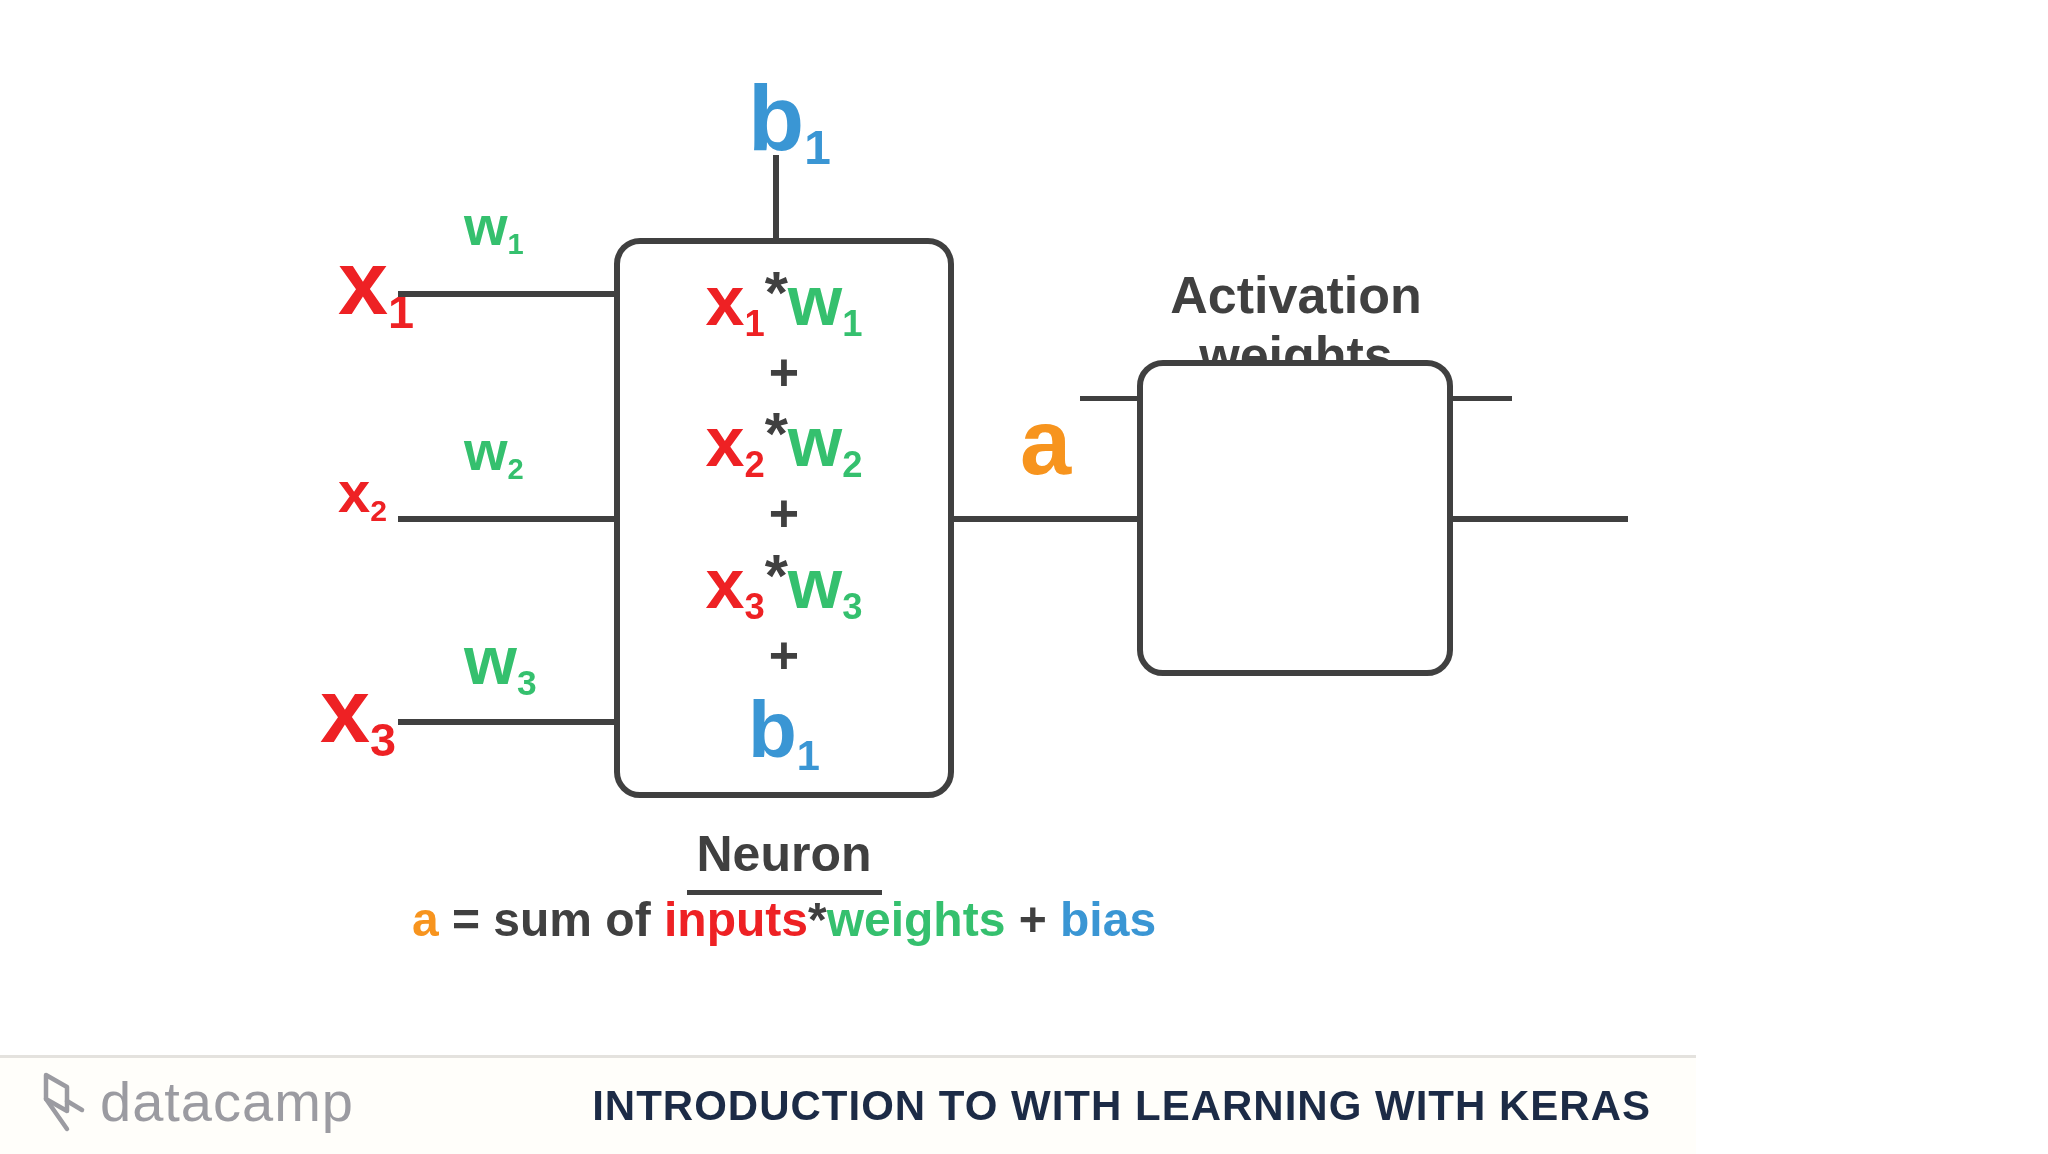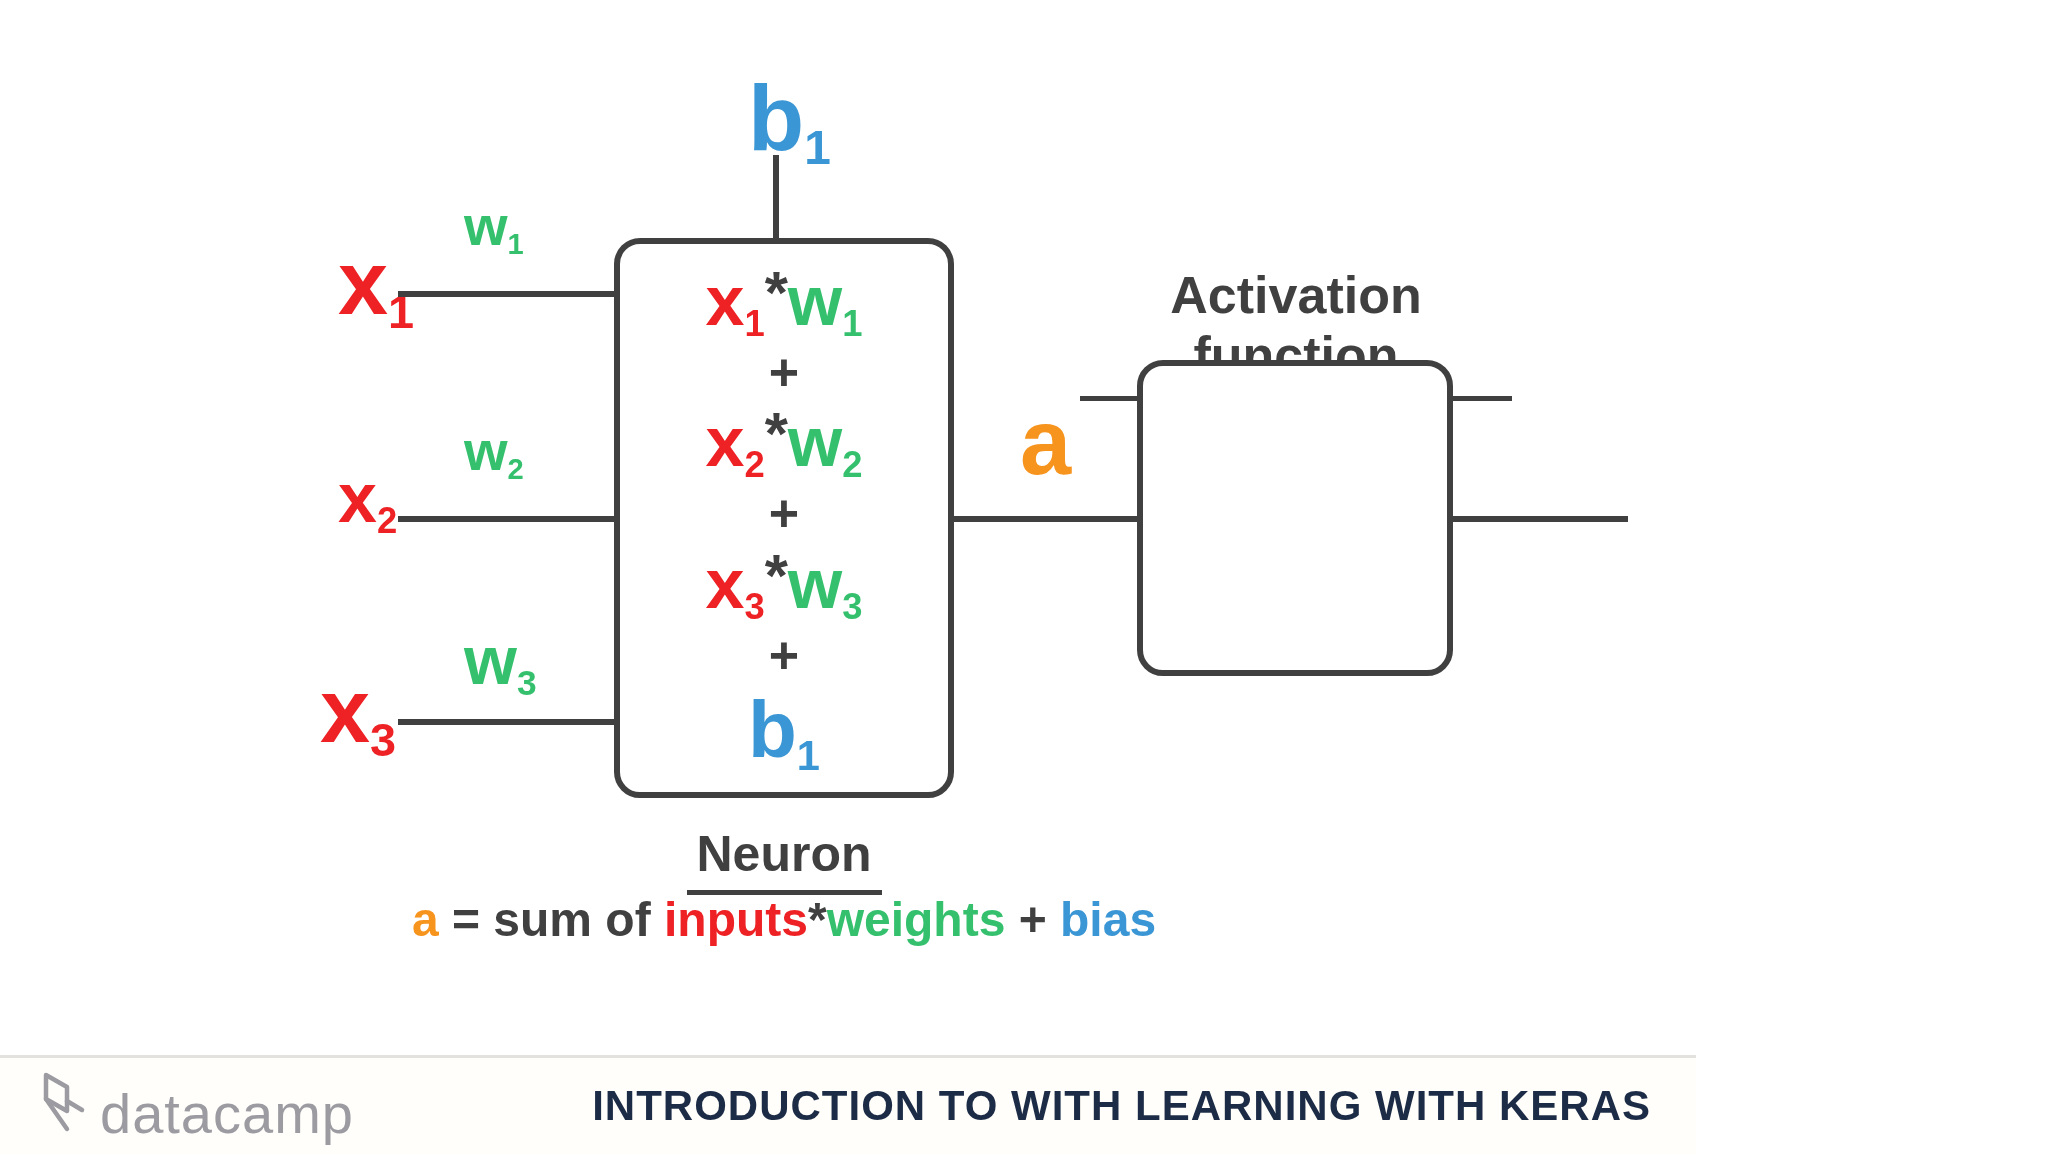--- a/index.html
+++ b/index.html
@@ -33,39 +33,39 @@
   
   .center-wrap{position:absolute;text-align:center;line-height:1.15;}
   .underlined{display:inline-block;border-bottom:5px solid #404040;}
   .activation-title{font-size:52px;font-weight:bold;color:#404040;padding:0 8px 10px;}
   .neuron-title{font-size:50px;font-weight:bold;color:#404040;padding:0 10px 6px;}
   .formula{font-size:48px;font-weight:bold;color:#404040;white-space:pre-wrap;}
   
   .footer-divider{position:absolute;left:0;top:1055px;width:100%;height:3px;background:#e4e2de;}
   .footer-bg{position:absolute;left:0;top:1058px;width:100%;height:96px;background:#fffefa;}
   .logo{position:absolute;left:40px;top:1070px;display:flex;align-items:center;}
-  .logo-word{font-size:56px;color:#9b9ba1;letter-spacing:1px;margin-left:14px;line-height:1;position:relative;top:12px;}
+  .logo-word{font-size:56px;color:#9b9ba1;letter-spacing:1px;margin-left:14px;line-height:1;position:relative;top:0;}
   .course-title{
     position:absolute;right:45px;top:1082px;font-size:42px;font-weight:bold;
     color:#1c2b46;letter-spacing:1px;white-space:nowrap;
   }
 </style>
 </head>
 <body>
 
 <div class="stage">
 
   <div class="node blue" style="left:748px;top:72px;font-size:92px;"><span ped="">b</span><sub class="sb">1</sub></div>
   <div class="vline" style="left:773px;top:155px;height:85px;"></div>
 
   <div class="node red" style="left:338px;top:238px;font-size:90px;"><span>x</span><sub class="sb">1</sub></div>
   <div class="hline" style="left:398px;top:291px;width:218px;"></div>
   <div class="node green" style="left:464px;top:198px;font-size:56px;"><span>w</span><sub class="sb">1</sub></div>
 
-  <div class="node red" style="left:338px;top:463px;font-size:70px;"><span>x</span><sub class="sb">2</sub></div>
+  <div class="node red" style="left:338px;top:463px;font-size:58px;"><span>x</span><sub class="sb">2</sub></div>
   <div class="hline" style="left:398px;top:516px;width:218px;"></div>
   <div class="node green" style="left:464px;top:423px;font-size:56px;"><span>w</span><sub class="sb">2</sub></div>
 
   <div class="node red" style="left:320px;top:666px;font-size:90px;"><span>x</span><sub class="sb">3</sub></div>
   <div class="hline" style="left:398px;top:719px;width:218px;"></div>
   <div class="node green" style="left:464px;top:626px;font-size:68px;"><span>w</span><sub class="sb">3</sub></div>
 
   <div class="dbox" style="left:614px;top:238px;width:340px;height:560px;">
     <div class="neuron-content">
       <div class="prod-row"><span class="red">x</span><sub class="sb red">1</sub><span class="ast dark">*</span><span class="green">w</span><sub class="sb green">1</sub></div>
@@ -75,21 +75,21 @@
       <div class="prod-row"><span class="red">x</span><sub class="sb red">3</sub><span class="ast dark">*</span><span class="green">w</span><sub class="sb green">3</sub></div>
       <div class="plus-row">+</div>
       <div class="bias-row blue"><span>b</span><sub class="sb">1</sub></div>
     </div>
   </div>
 
   <div class="hline" style="left:954px;top:516px;width:185px;"></div>
   <div class="node orange" style="left:1020px;top:396px;font-size:92px;">a</div>
 
   <div class="center-wrap" style="left:1080px;top:266px;width:432px;">
-    <span class="underlined activation-title">Activation function</span>
+    <span class="underlined activation-title">Activation weights</span>
   </div>
   <div class="dbox" style="left:1137px;top:360px;width:316px;height:316px;"></div>
   <div class="hline" style="left:1450px;top:516px;width:178px;"></div>
 
   <div class="center-wrap" style="left:284px;top:826px;width:1000px;">
     <span class="underlined neuron-title">Neuron</span>
   </div>
   <div class="center-wrap formula" style="left:284px;top:892px;width:1000px;"><span class="orange">a</span><span class="dark"> = sum of </span><span class="red">inputs</span><span class="dark">*</span><span class="green">weights</span><span class="dark"> + </span><span class="blue">bias</span></div>
 
   <div class="footer-divider"></div>

